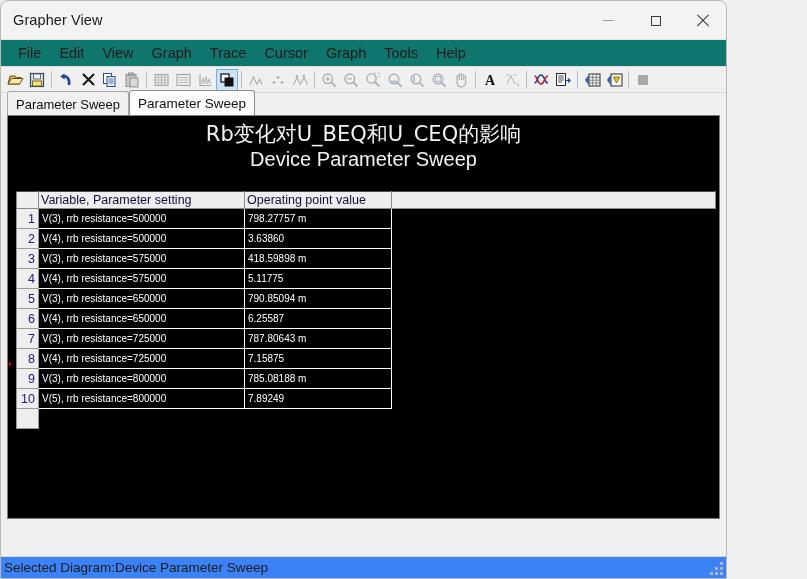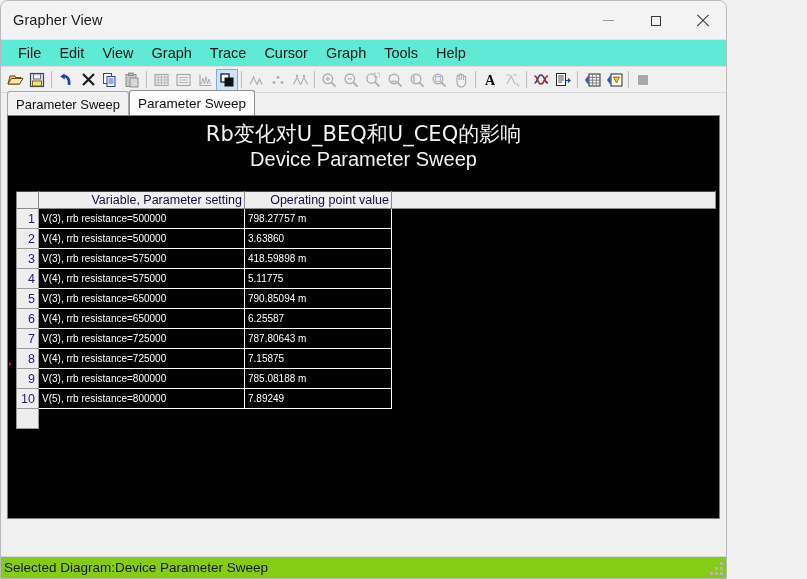--- a/index.html
+++ b/index.html
@@ -76,21 +76,21 @@
     left: -1px; top: 6px;
     width: 16px; height: 1.3px;
     background: #3a3a3a;
   }
   .glyph-close:before { transform: rotate(45deg); }
   .glyph-close:after  { transform: rotate(-45deg); }
 
   
   .menubar {
     height: 27px; min-height: 27px;
-    background: #5eead4;
+    background: #0f766e;
     display: flex;
     align-items: center;
     padding-left: 8px;
     border-bottom: 1px solid #dcdcdc;
   }
   .menu-item {
     font-size: 14.5px;
     color: #1a1a1a;
     padding: 3px 9px 4px 9px;
     cursor: default;
@@ -219,21 +219,21 @@
   .tbl col.c-fill { width: auto; }
 
   .tbl th {
     background: #eeeeee;
     color: #101040;
     font-weight: normal;
     font-size: 12.5px;
     height: 17px;
     border: 1px solid #8a8a8a;
     border-top-color: #4a4a4a;
-    text-align: right;
+    text-align: left;
     padding: 0 2px;
     white-space: nowrap;
     overflow: hidden;
   }
   .tbl th.th-num { background: #eeeeee; }
   .tbl th.th-fill { background: #eeeeee; border-right-color:#8a8a8a; }
 
   .tbl td {
     height: 20px;
     padding: 0 2px 0 3px;
@@ -273,21 +273,21 @@
     width: 0; height: 0;
     border-top: 7px solid transparent;
     border-bottom: 7px solid transparent;
     border-left: 9px solid #e60000;
     z-index: 9;
   }
 
   
   .statusbar {
     height: 22px; min-height: 22px;
-    background: #84cc16;
+    background: #3b82f6;
     border-top: 1px solid #d4d4d4;
     display: flex;
     align-items: center;
     position: relative;
     margin-top: 37px;
   }
   .status-text {
     font-size: 13.5px;
     color: #1a1a1a;
     padding-left: 3px;

